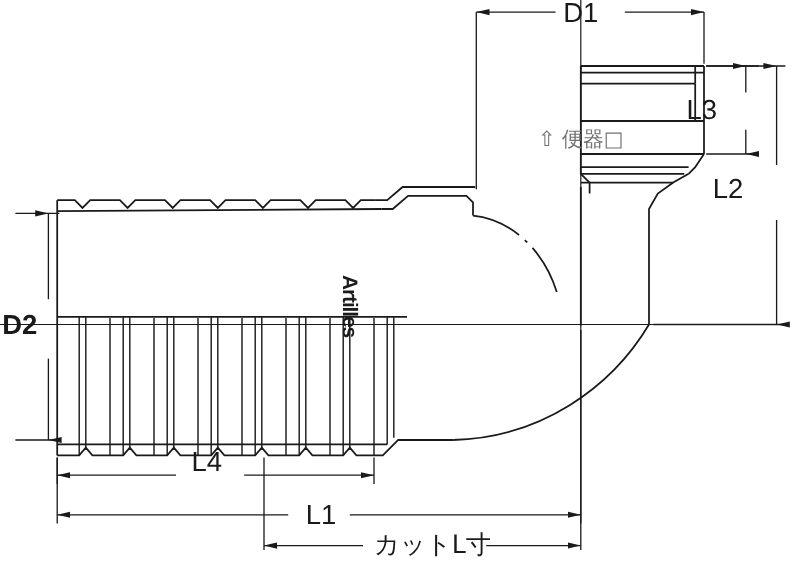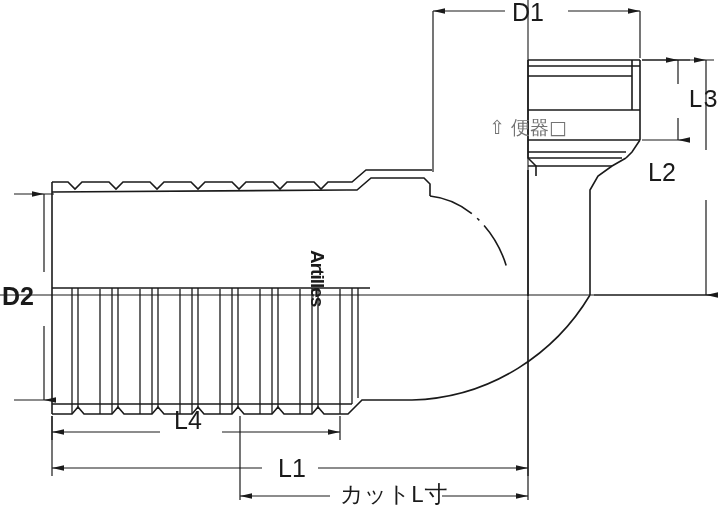--- a/index.html
+++ b/index.html
@@ -170,27 +170,27 @@
         <line x1="240" y1="496" x2="330" y2="496" marker-start="url(#arrL)"></line>
         <line x1="442" y1="496" x2="528" y2="496" marker-end="url(#arrR)"></line>
       </g>
     </g>
   </svg>
 
   <div class="dimlabel" style="left:512px;top:0px;">D1</div>
 
   <div class="dimlabel" style="left:2px;top:284px;font-weight:bold;">D2</div>
 
-  <div class="dimlabel" style="left:688px;top:88px;font-family:Liberation Mono, monospace;">L3</div>
+  <div class="dimlabel" style="left:624px;top:88px;">L3</div>
 
   <div class="dimlabel" style="left:648px;top:160px;">L2</div>
 
   <div class="dimlabel" style="left:174px;top:408px;">L4</div>
 
   <div class="dimlabel" style="left:278px;top:456px;">L1</div>
 
-  <div class="jpdim" style="left:340px;top:485px;font-family:Liberation Mono, monospace;">カットL寸</div>
+  <div class="jpdim" style="left:340px;top:485px;">カットL寸</div>
 
   <div class="jplabel" style="left:489px;top:118px;">⇧ 便器□</div>
 
   <div class="brand" style="left:328px;top:250px;">Artilles</div>
 
 </div>
 
 </body></html>

